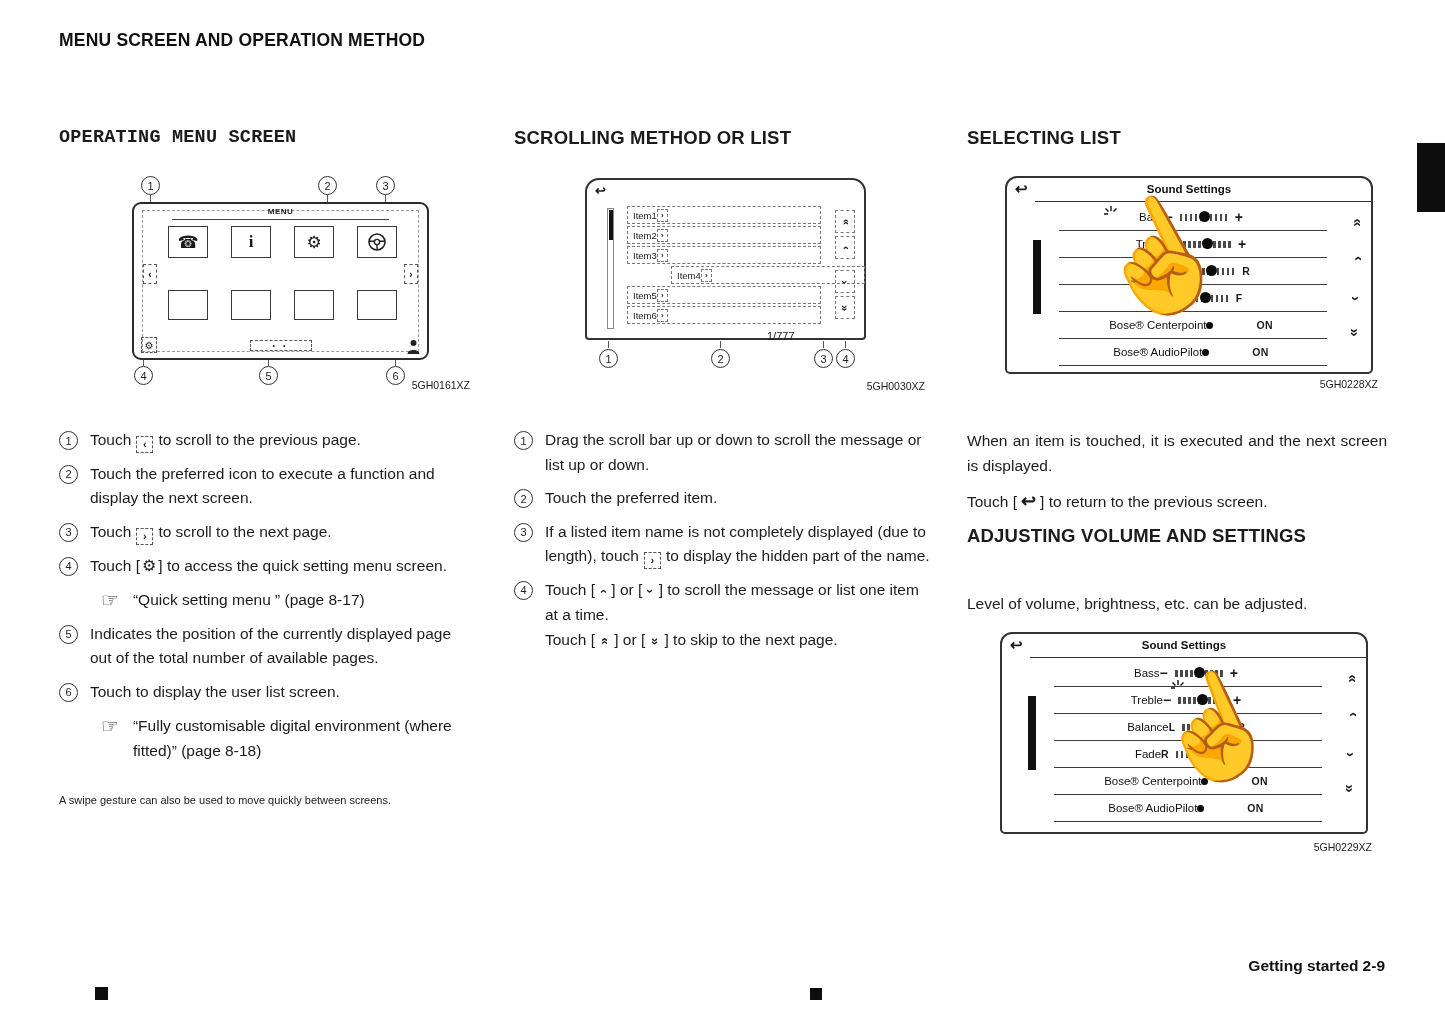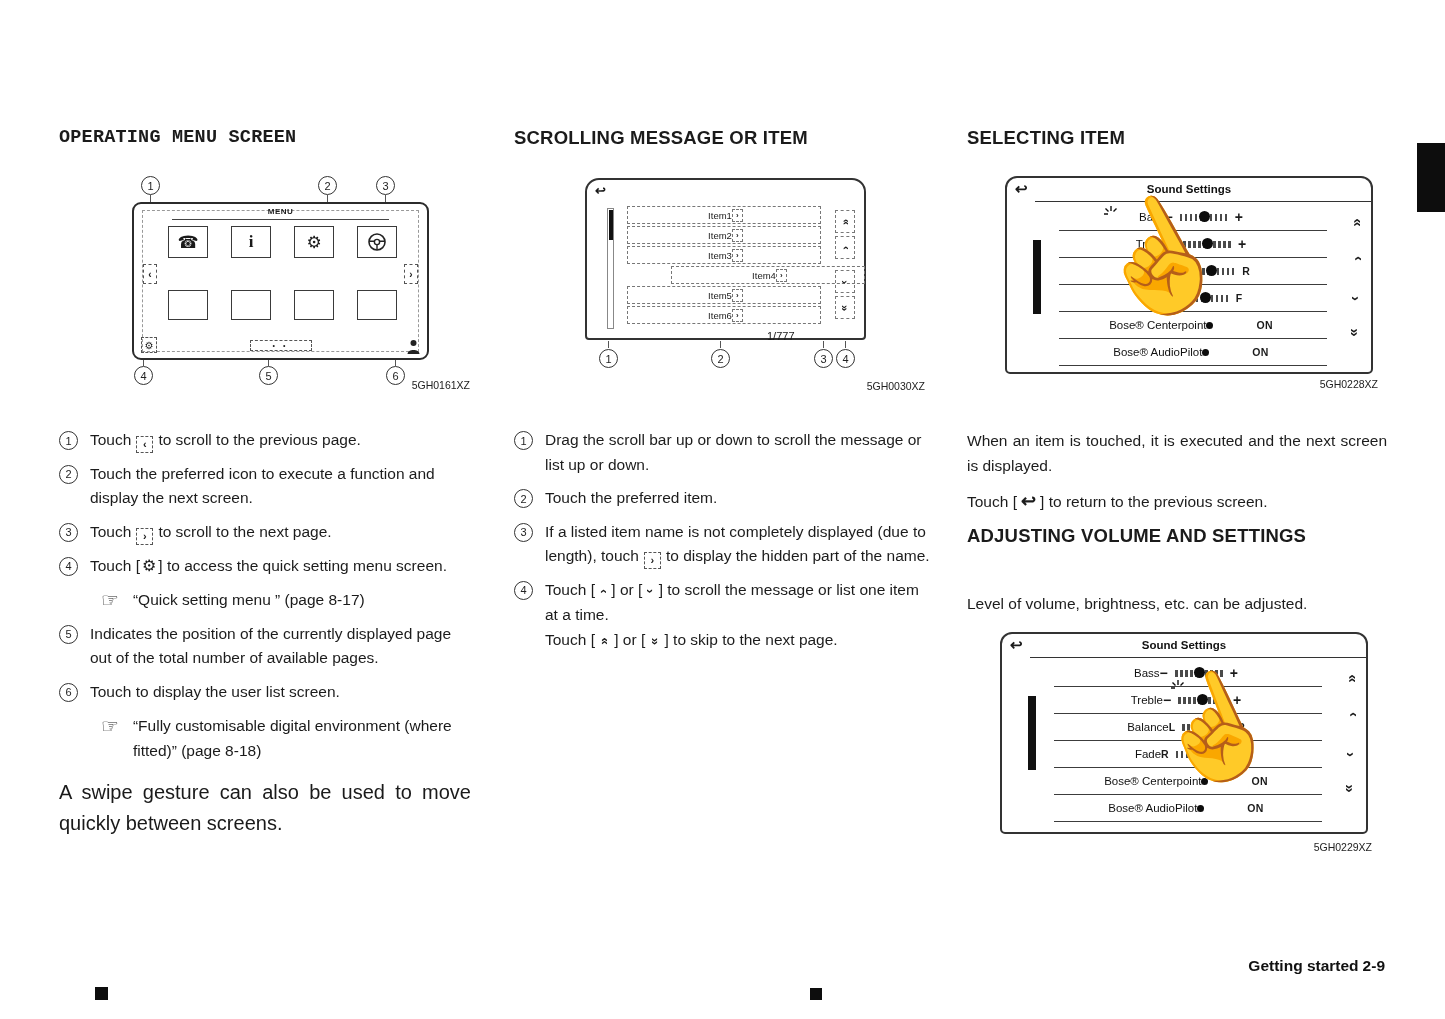--- a/index.html
+++ b/index.html
@@ -20,21 +20,21 @@
   .stext{flex:1;font-size:15.5px;line-height:24.5px;color:#1c1c1c;}
   .kbox{display:inline-flex;box-sizing:border-box;width:17px;height:17px;border:1.5px dashed #555;align-items:center;justify-content:center;font-size:11px;font-weight:bold;vertical-align:-3px;margin:0 5px;}
   .gear-inline{font-size:16px;margin:0 2px;}
   .chev{display:inline-block;font-weight:bold;font-size:13px;margin:0 6px;}
   .up{transform:rotate(-90deg);}
   .down{transform:rotate(90deg);}
   .backic{font-weight:bold;font-size:18px;margin:0 4px;}
   .ref{display:flex;gap:14px;margin-left:42px;margin-top:1px;}
   .refic{font-size:20px;line-height:24px;}
   .reftext{font-size:15.5px;line-height:24.5px;max-width:330px;}
-  .note{font-size:20px;line-height:31px;text-align:justify;margin-top:5px;}
+  .note{font-size:11px;line-height:25px;text-align:justify;margin-top:16px;}
   .para{position:absolute;font-size:15.5px;line-height:24.5px;color:#1c1c1c;}
 
   
   .fig{position:absolute;}
   .ld{position:absolute;width:1.3px;background:#555;}
 
   
   .screen1{position:absolute;left:2px;top:26px;width:297px;height:158px;box-sizing:border-box;border:2px solid #2b2b2b;border-radius:9px;background:#fff;}
   .inner1{position:absolute;left:8px;top:6px;right:8px;bottom:6px;border:1px dashed #999;}
   .menu-lbl{position:absolute;top:3px;left:0;right:0;text-align:center;font-size:8px;font-weight:bold;letter-spacing:.5px;}
@@ -48,21 +48,21 @@
   .dotsbox{position:absolute;left:50%;transform:translateX(-50%);bottom:7px;width:62px;height:11px;box-sizing:border-box;border:1.1px dashed #555;display:flex;align-items:center;justify-content:center;font-size:7px;letter-spacing:3px;}
   .userbox{position:absolute;right:7px;bottom:4px;line-height:0;}
   .phone-g{font-size:17px;} .gear-g{font-size:17px;}
   .info-g{font-family:"Liberation Serif",serif;font-weight:bold;font-size:17px;}
 
   
   .screen2{position:absolute;left:0;top:2px;width:281px;height:162px;box-sizing:border-box;border:2px solid #333;border-radius:14px 14px 4px 4px;background:#fff;}
   .back2{position:absolute;left:8px;top:3px;font-weight:bold;font-size:13px;}
   .sbtrack{position:absolute;left:20px;top:28px;width:7px;height:121px;box-sizing:border-box;border:1px solid #888;}
   .sbthumb{position:absolute;left:1px;top:1px;width:4px;height:30px;background:#111;}
-  .lrow{position:absolute;left:40px;width:194px;height:18px;box-sizing:border-box;border:1px dashed #777;display:flex;align-items:center;justify-content:center;padding:0 2px 0 5px;font-size:9.5px;}
+  .lrow{position:absolute;left:40px;width:194px;height:18px;box-sizing:border-box;border:1px dashed #777;display:flex;align-items:center;justify-content:flex-start;padding:0 2px 0 5px;font-size:9.5px;}
   .lbtn{box-sizing:border-box;width:11px;height:13px;border:1px dashed #777;display:flex;align-items:center;justify-content:center;font-size:8px;font-weight:bold;}
   .abox{position:absolute;left:248px;width:20px;height:23px;box-sizing:border-box;border:1px dashed #777;display:flex;align-items:center;justify-content:center;font-size:11px;}
   .pgnum{position:absolute;left:180px;top:150px;font-size:11px;}
 
   
   .sound{position:absolute;box-sizing:border-box;border:2.2px solid #333;border-radius:12px 12px 5px 5px;background:#fff;overflow:hidden;}
   .stitle{position:absolute;top:5px;left:0;right:0;text-align:center;font-size:11.5px;font-weight:bold;color:#111;}
   .stline{position:absolute;top:23px;left:28px;right:0;border-top:1.3px solid #333;}
   .sback{position:absolute;left:8px;top:2px;font-weight:bold;font-size:15px;}
   .sbar{position:absolute;left:26px;top:62px;width:8px;height:74px;background:#111;}
@@ -79,20 +79,21 @@
   .sch{position:absolute;right:12px;font-weight:bold;font-size:15px;}
   .hand{position:absolute;font-size:108px;line-height:1;color:#111;z-index:6;transform:rotate(-28deg);}
   .hand2{font-size:100px;transform:rotate(-24deg);}
   .sparkle{position:absolute;z-index:7;line-height:0;}
 </style>
 </head>
 <body>
 
 <div class="page">
 
+  <div class="hdr">MENU SCREEN AND OPERATION METHOD</div>
   <div class="tabmark"></div>
 
   <div class="colhead" style="left:59px;top:127px;font-family:Liberation Mono, monospace;">OPERATING MENU SCREEN</div>
 
   <div class="fig" style="left:130px;top:176px;width:305px;height:212px;">
     <span class="co" style="position:absolute;left:11px;top:0;">1</span>
     <span class="co" style="position:absolute;left:188px;top:0;">2</span>
     <span class="co" style="position:absolute;left:246px;top:0;">3</span>
     <span class="ld" style="left:20px;top:19px;height:8px;"></span>
     <span class="ld" style="left:197px;top:19px;height:8px;"></span>
@@ -182,21 +183,21 @@
       <span class="co">6</span>
       <div class="stext">Touch to display the user list screen.</div>
     </div>
     <div class="ref">
       <span class="refic">☞</span>
       <span class="reftext">“Fully customisable digital environment (where fitted)” (page 8-18)</span>
     </div>
     <div class="note">A swipe gesture can also be used to move quickly between screens.</div>
   </div>
 
-  <div class="colhead" style="left:514px;top:127px;">SCROLLING MESSAGE OR ITEM</div>
+  <div class="colhead" style="left:514px;top:127px;">SCROLLING METHOD OR LIST</div>
 
   <div class="fig" style="left:585px;top:176px;width:345px;height:200px;">
     <div class="screen2">
       <span class="back2">↩</span>
       <div class="sbtrack">
           <div class="sbthumb"></div>
         </div>
 
       <div class="lrow" style="top:26px;">
           <span>Item1</span>
@@ -266,21 +267,21 @@
     <div class="step">
       <span class="co">4</span>
       <div class="stext">
         <span>Touch [</span><span class="chev up">›</span><span>] or [</span><span class="chev down">›</span><span>] to scroll the message or list one item at a time.</span>
         <br>
         <span>Touch [</span><span class="chev up">»</span><span>] or [</span><span class="chev down">»</span><span>] to skip to the next page.</span>
       </div>
     </div>
   </div>
 
-  <div class="colhead" style="left:967px;top:127px;">SELECTING ITEM</div>
+  <div class="colhead" style="left:967px;top:127px;">SELECTING LIST</div>
 
   <div class="sound" style="left:1005px;top:176px;width:368px;height:198px;">
     <span class="sback">↩</span>
     <div class="stitle">Sound Settings</div>
     <div class="stline"></div>
     <div class="sbar"></div>
     <div class="srows">
       <div class="srow">
         <span class="slabel">Bass</span>
         <span class="sctrl">

